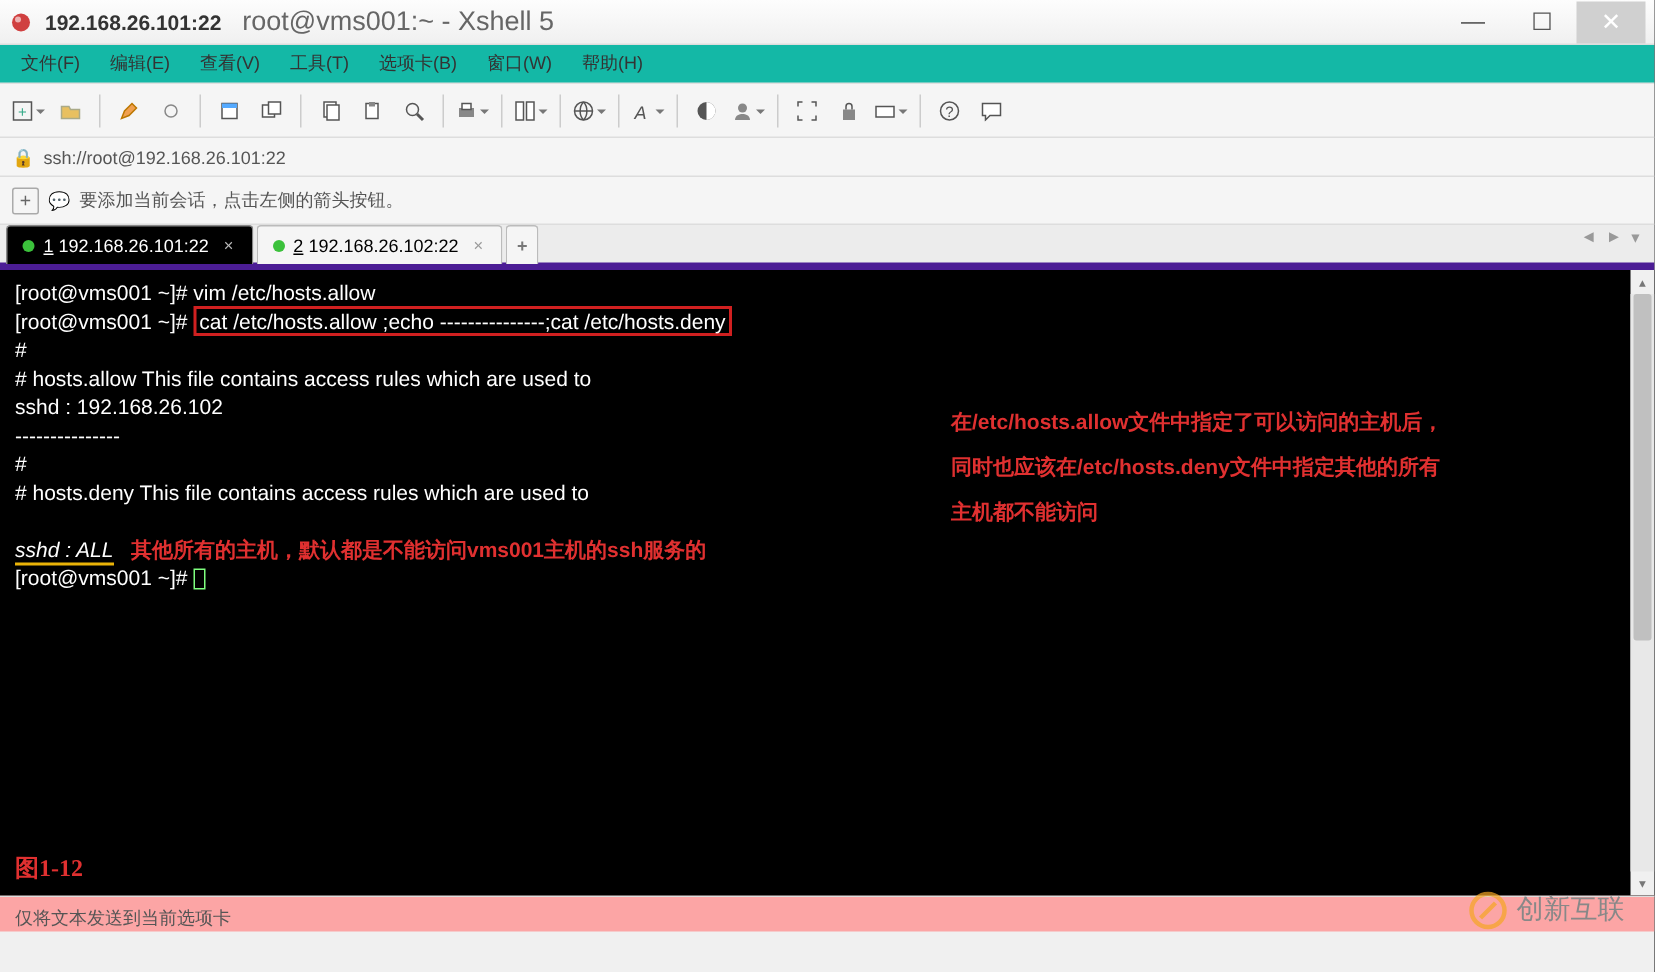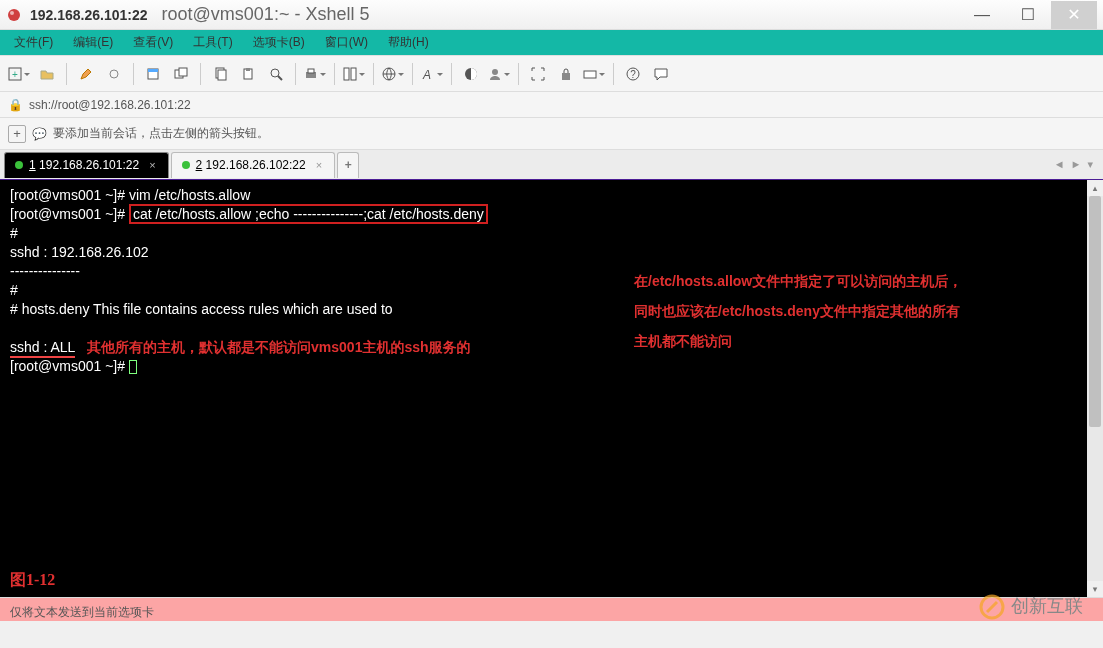--- a/index.html
+++ b/index.html
@@ -13,35 +13,35 @@
 .win-btn.close { background:#d0d0d0; color:#fff;}
 .menubar { height:26px; display:flex; align-items:center; padding:0 6px; gap:4px; background:#14b8a6; border-bottom:1px solid #e0e0e0;}
 .menubar span { font-size:12px; color:#333; padding:2px 8px; cursor:default;}
 .toolbar { height:36px; display:flex; align-items:center; padding:0 6px; gap:2px; background:#f5f5f5; border-bottom:1px solid #ddd;}
 .tbtn { width:26px; height:26px; display:flex; align-items:center; justify-content:center; color:#555; border-radius:2px;}
 .tsep { width:1px; height:22px; background:#ccc; margin:0 4px;}
 .drop::after { content:""; display:inline-block; margin-left:2px; border:3px solid transparent; border-top-color:#777; transform:translateY(2px);}
 .addrbar { height:26px; display:flex; align-items:center; padding:0 8px; background:#f5f5f5; border-bottom:1px solid #ddd; font-size:12px; color:#555; gap:6px;}
 .sessionbar { height:32px; display:flex; align-items:center; padding:0 8px; background:#f5f5f5; border-bottom:1px solid #ddd; font-size:12px; color:#555; gap:6px;}
 .add-sess { width:18px; height:18px; border:1px solid #aaa; border-radius:2px; display:flex; align-items:center; justify-content:center; font-size:13px; color:#666;}
-.tabstrip { height:30px; background:#ececec; display:flex; align-items:center; padding:0 4px; border-bottom:1px solid #4c1d95; position:relative;}
+.tabstrip { height:30px; background:#ececec; display:flex; align-items:flex-start; padding:0 4px; border-bottom:5px solid #4c1d95; position:relative;}
 .tab { height:26px; padding:0 12px 0 10px; display:flex; align-items:center; gap:6px; font-size:12px; border:1px solid #bbb; border-bottom:none; border-radius:3px 3px 0 0; margin-right:2px; background:#f5f5f5; position:relative;}
 .tab.active { background:#000; color:#fff; border-color:#888;}
 .tab .dot { width:8px; height:8px; border-radius:50%; background:#3bc13b;}
 .tab .u { text-decoration:underline;}
 .tab .x { font-size:11px; color:#999; margin-left:4px;}
 .tab.active .x { color:#bbb;}
 .tab.add { width:22px; padding:0; justify-content:center; font-weight:bold; color:#777;}
 .tabstrip .navarrows { margin-left:auto; display:flex; gap:2px; padding-right:4px;}
 .navarrows span { font-size:11px; color:#999; padding:2px;}
 .terminal { background:#000; color:#fff; font-family:"Consolas","Courier New",monospace; font-size:14px; line-height:19px; padding:6px 10px; height:417px; position:relative; overflow:hidden;}
 .prompt-b { color:#ffffff;}
 .boxed-cmd { border:2px solid #d02020; padding:0 2px; color:#fff;}
 .red-anno { color:#e03030; font-family:"Microsoft YaHei",sans-serif; font-weight:bold; font-size:14px; position:absolute;}
-.underline-red { border-bottom:2px solid #ef4444; padding-bottom:1px;}
+.underline-red { border-bottom:2px solid #eab308; padding-bottom:1px;font-style:italic;}
 .cursor { display:inline-block; width:8px; height:14px; border:1px solid #7fff7f; vertical-align:middle;}
 .figlabel { color:#e03030; font-weight:bold; font-family:"Microsoft YaHei"; font-size:16px;}
 .statusbar { height:24px; display:flex; align-items:flex-end; padding:0 10px; font-size:12px; color:#555; background:#fca5a5; border-top:1px solid #ddd;}
 .scrollbar { position:absolute; right:0; top:0; width:16px; height:100%; background:#f0f0f0; display:flex; flex-direction:column; align-items:center;}
 .scrollbar .arrow { height:16px; font-size:9px; color:#777; display:flex; align-items:center; justify-content:center;}
 .scrollbar .track { flex:1; width:100%; background:#e8e8e8; position:relative;}
 .scrollbar .thumb { position:absolute; left:2px; right:2px; top:0; height:60%; background:#c0c0c0; border-radius:2px;}
 .watermark { position:absolute; right:20px; bottom:28px; color:#888; font-size:18px; font-family:"Microsoft YaHei"; display:flex; align-items:flex-start; gap:6px;}
 .watermark svg { opacity:0.7;}
 svg { display:block;}
@@ -230,20 +230,21 @@
     <span>◄</span>
     <span>►</span>
     <span>▾</span>
   </div>
 </div>
 
 <div class="terminal">
 <div><span class="prompt-b">[root@vms001 ~]# </span><span>vim /etc/hosts.allow</span></div>
 <div><span class="prompt-b">[root@vms001 ~]# </span><span class="boxed-cmd">cat /etc/hosts.allow ;echo ---------------;cat /etc/hosts.deny</span></div>
 <div>#</div>
+<div># hosts.allow   This file contains access rules which are used to</div>
 <div>sshd : 192.168.26.102</div>
 <div>---------------</div>
 <div>#</div>
 <div># hosts.deny    This file contains access rules which are used to</div>
 <div style="height:19px"></div>
 <div><span class="underline-red">sshd : ALL</span>&nbsp;&nbsp;&nbsp;<span class="red-anno" style="position:static">其他所有的主机，默认都是不能访问vms001主机的ssh服务的</span></div>
 <div><span class="prompt-b">[root@vms001 ~]# </span><span class="cursor"></span></div>
 
 <div class="red-anno" style="top:86px; left:634px; line-height:30px;">
   <div>在/etc/hosts.allow文件中指定了可以访问的主机后，</div>

